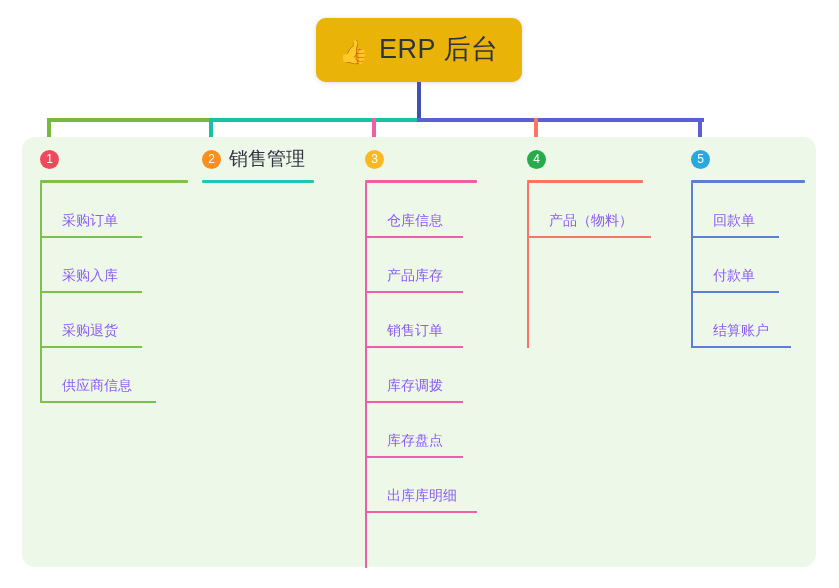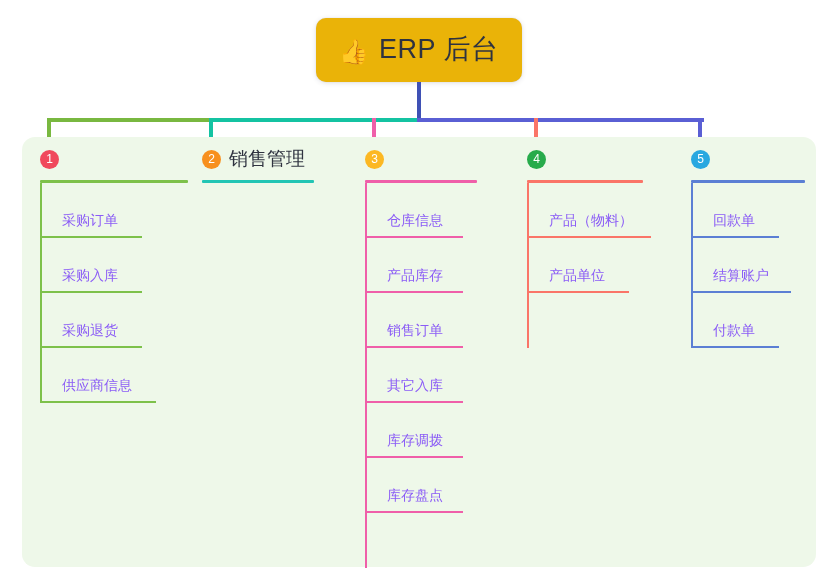--- a/index.html
+++ b/index.html
@@ -197,64 +197,60 @@
         </div>
         <div class="leaf">
           <div class="leaf-label">产品库存</div>
           <div class="leaf-rule" style="width: 98px; background: rgb(239, 95, 169);"></div>
         </div>
         <div class="leaf">
           <div class="leaf-label">销售订单</div>
           <div class="leaf-rule" style="width: 98px; background: rgb(239, 95, 169);"></div>
         </div>
         <div class="leaf">
-          <div class="leaf-label">其它入库</div>
-          <div class="leaf-rule" style="width: 98px; background: rgb(239, 95, 169);"></div>
-        </div>
-        <div class="leaf">
           <div class="leaf-label">库存调拨</div>
           <div class="leaf-rule" style="width: 98px; background: rgb(239, 95, 169);"></div>
         </div>
         <div class="leaf">
           <div class="leaf-label">库存盘点</div>
           <div class="leaf-rule" style="width: 98px; background: rgb(239, 95, 169);"></div>
+        </div>
+        <div class="leaf">
+          <div class="leaf-label">出库库明细</div>
+          <div class="leaf-rule" style="width: 112px; background: rgb(239, 95, 169);"></div>
         </div>
       </div>
     </div>
     <div class="column" style="left: 527px; width: 116px;">
       <div class="col-head">
         <span class="badge" style="background: rgb(39, 171, 75);">4</span>
       </div>
       <div class="col-underline" style="width: 116px; background: rgb(250, 117, 104);"></div>
       <div class="leaf-list">
         <div class="spine" style="background: rgb(250, 117, 104); height: 165px;"></div>
         <div class="leaf">
           <div class="leaf-label">产品（物料）</div>
           <div class="leaf-rule" style="width: 124px; background: rgb(250, 117, 104);"></div>
         </div>
-        <div class="leaf">
-          <div class="leaf-label">产品单位</div>
-          <div class="leaf-rule" style="width: 102px; background: rgb(250, 117, 104);"></div>
-        </div>
       </div>
     </div>
     <div class="column" style="left: 691px; width: 114px;">
       <div class="col-head">
         <span class="badge" style="background: rgb(41, 168, 224);">5</span>
       </div>
       <div class="col-underline" style="width: 114px; background: rgb(91, 127, 212);"></div>
       <div class="leaf-list">
         <div class="spine" style="background: rgb(91, 127, 212); height: 165px;"></div>
         <div class="leaf">
           <div class="leaf-label">回款单</div>
           <div class="leaf-rule" style="width: 88px; background: rgb(91, 127, 212);"></div>
         </div>
         <div class="leaf">
+          <div class="leaf-label">付款单</div>
+          <div class="leaf-rule" style="width: 88px; background: rgb(91, 127, 212);"></div>
+        </div>
+        <div class="leaf">
           <div class="leaf-label">结算账户</div>
           <div class="leaf-rule" style="width: 100px; background: rgb(91, 127, 212);"></div>
         </div>
-        <div class="leaf">
-          <div class="leaf-label">付款单</div>
-          <div class="leaf-rule" style="width: 88px; background: rgb(91, 127, 212);"></div>
-        </div>
       </div>
     </div>
   </div>
 
 </body></html>

